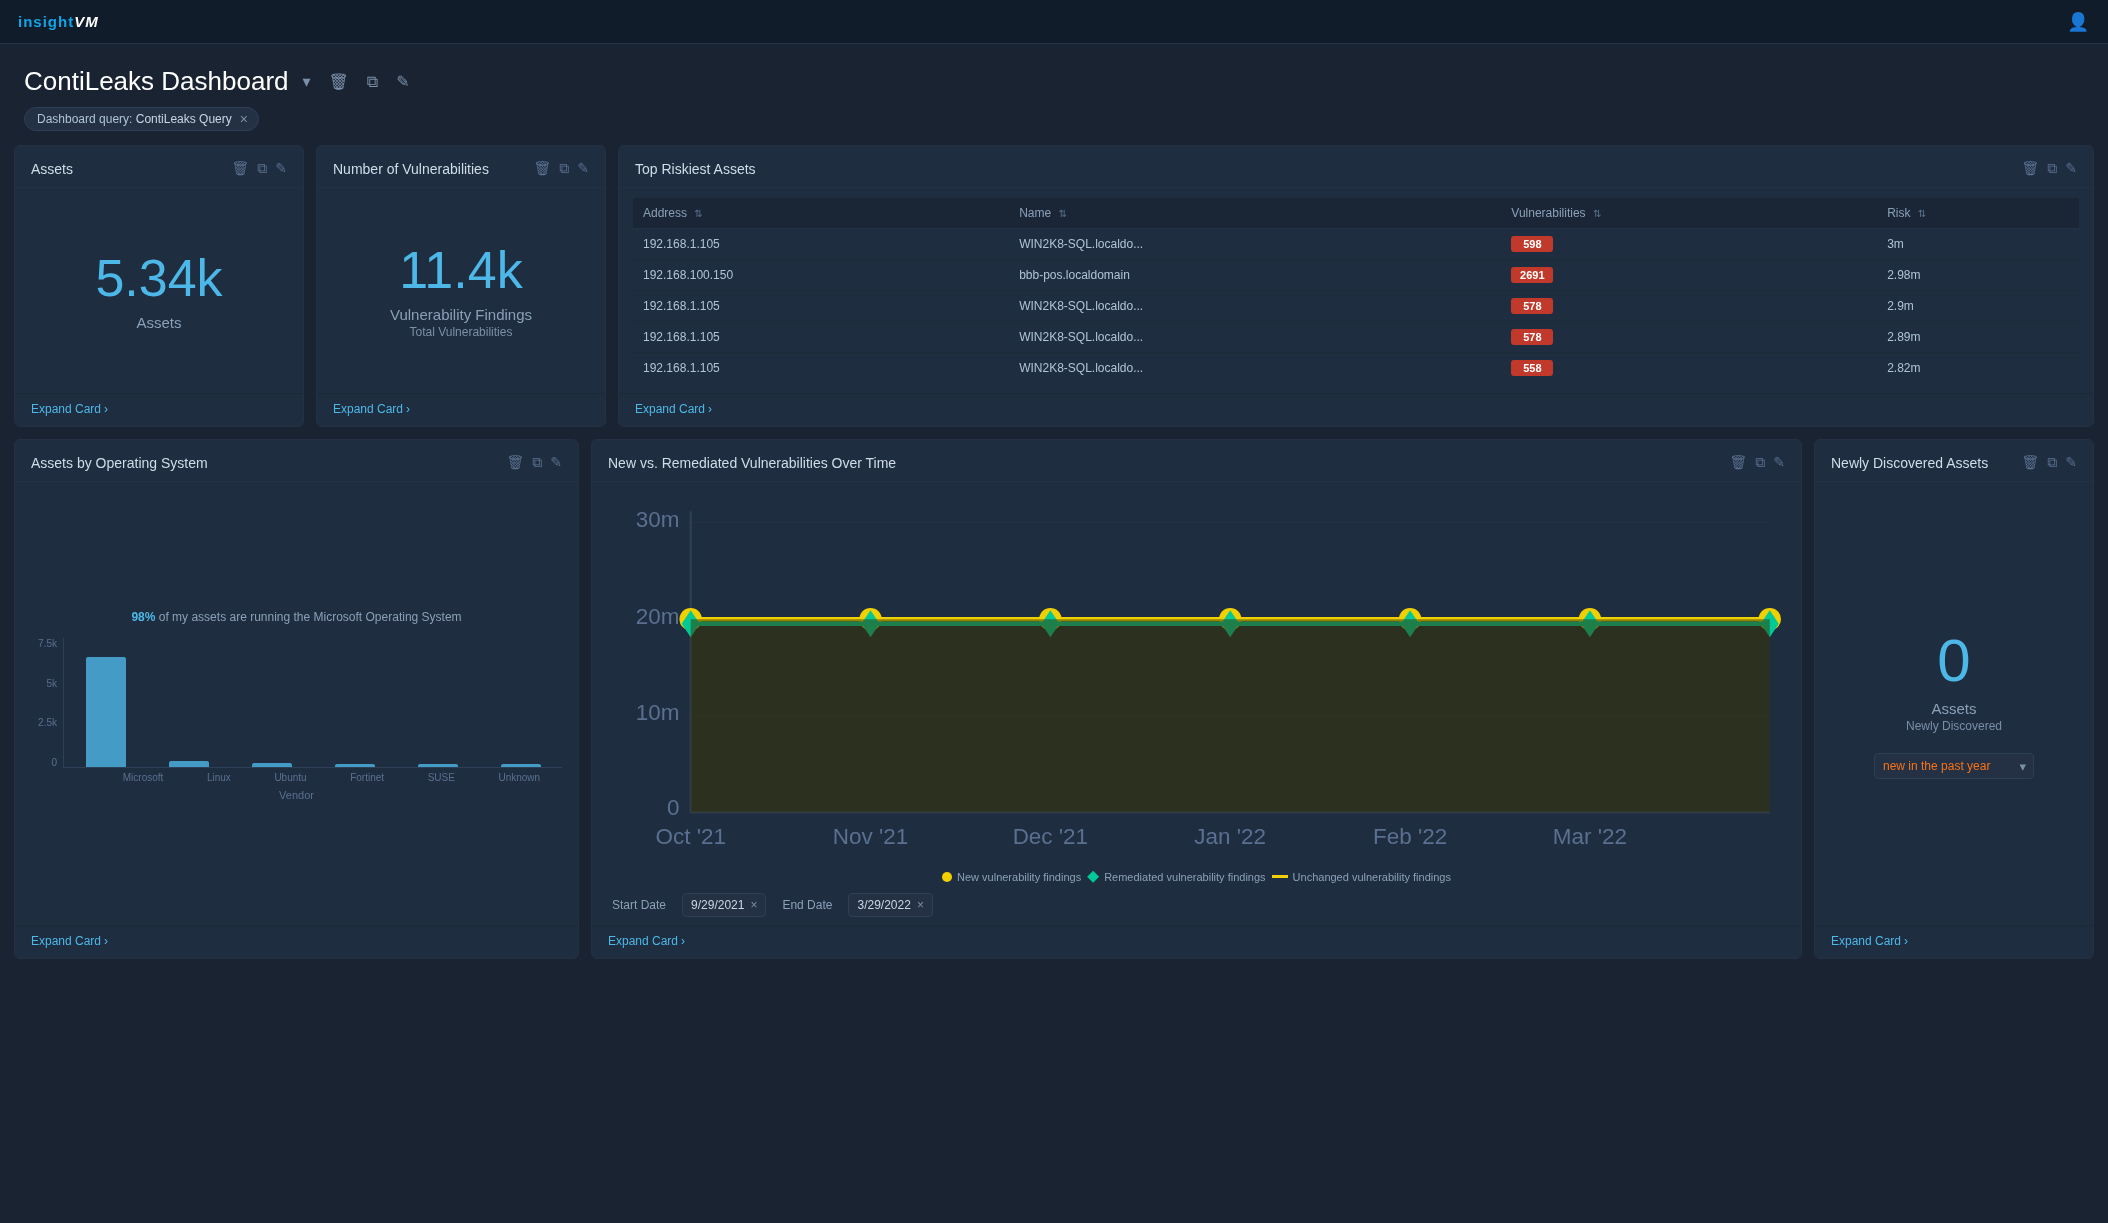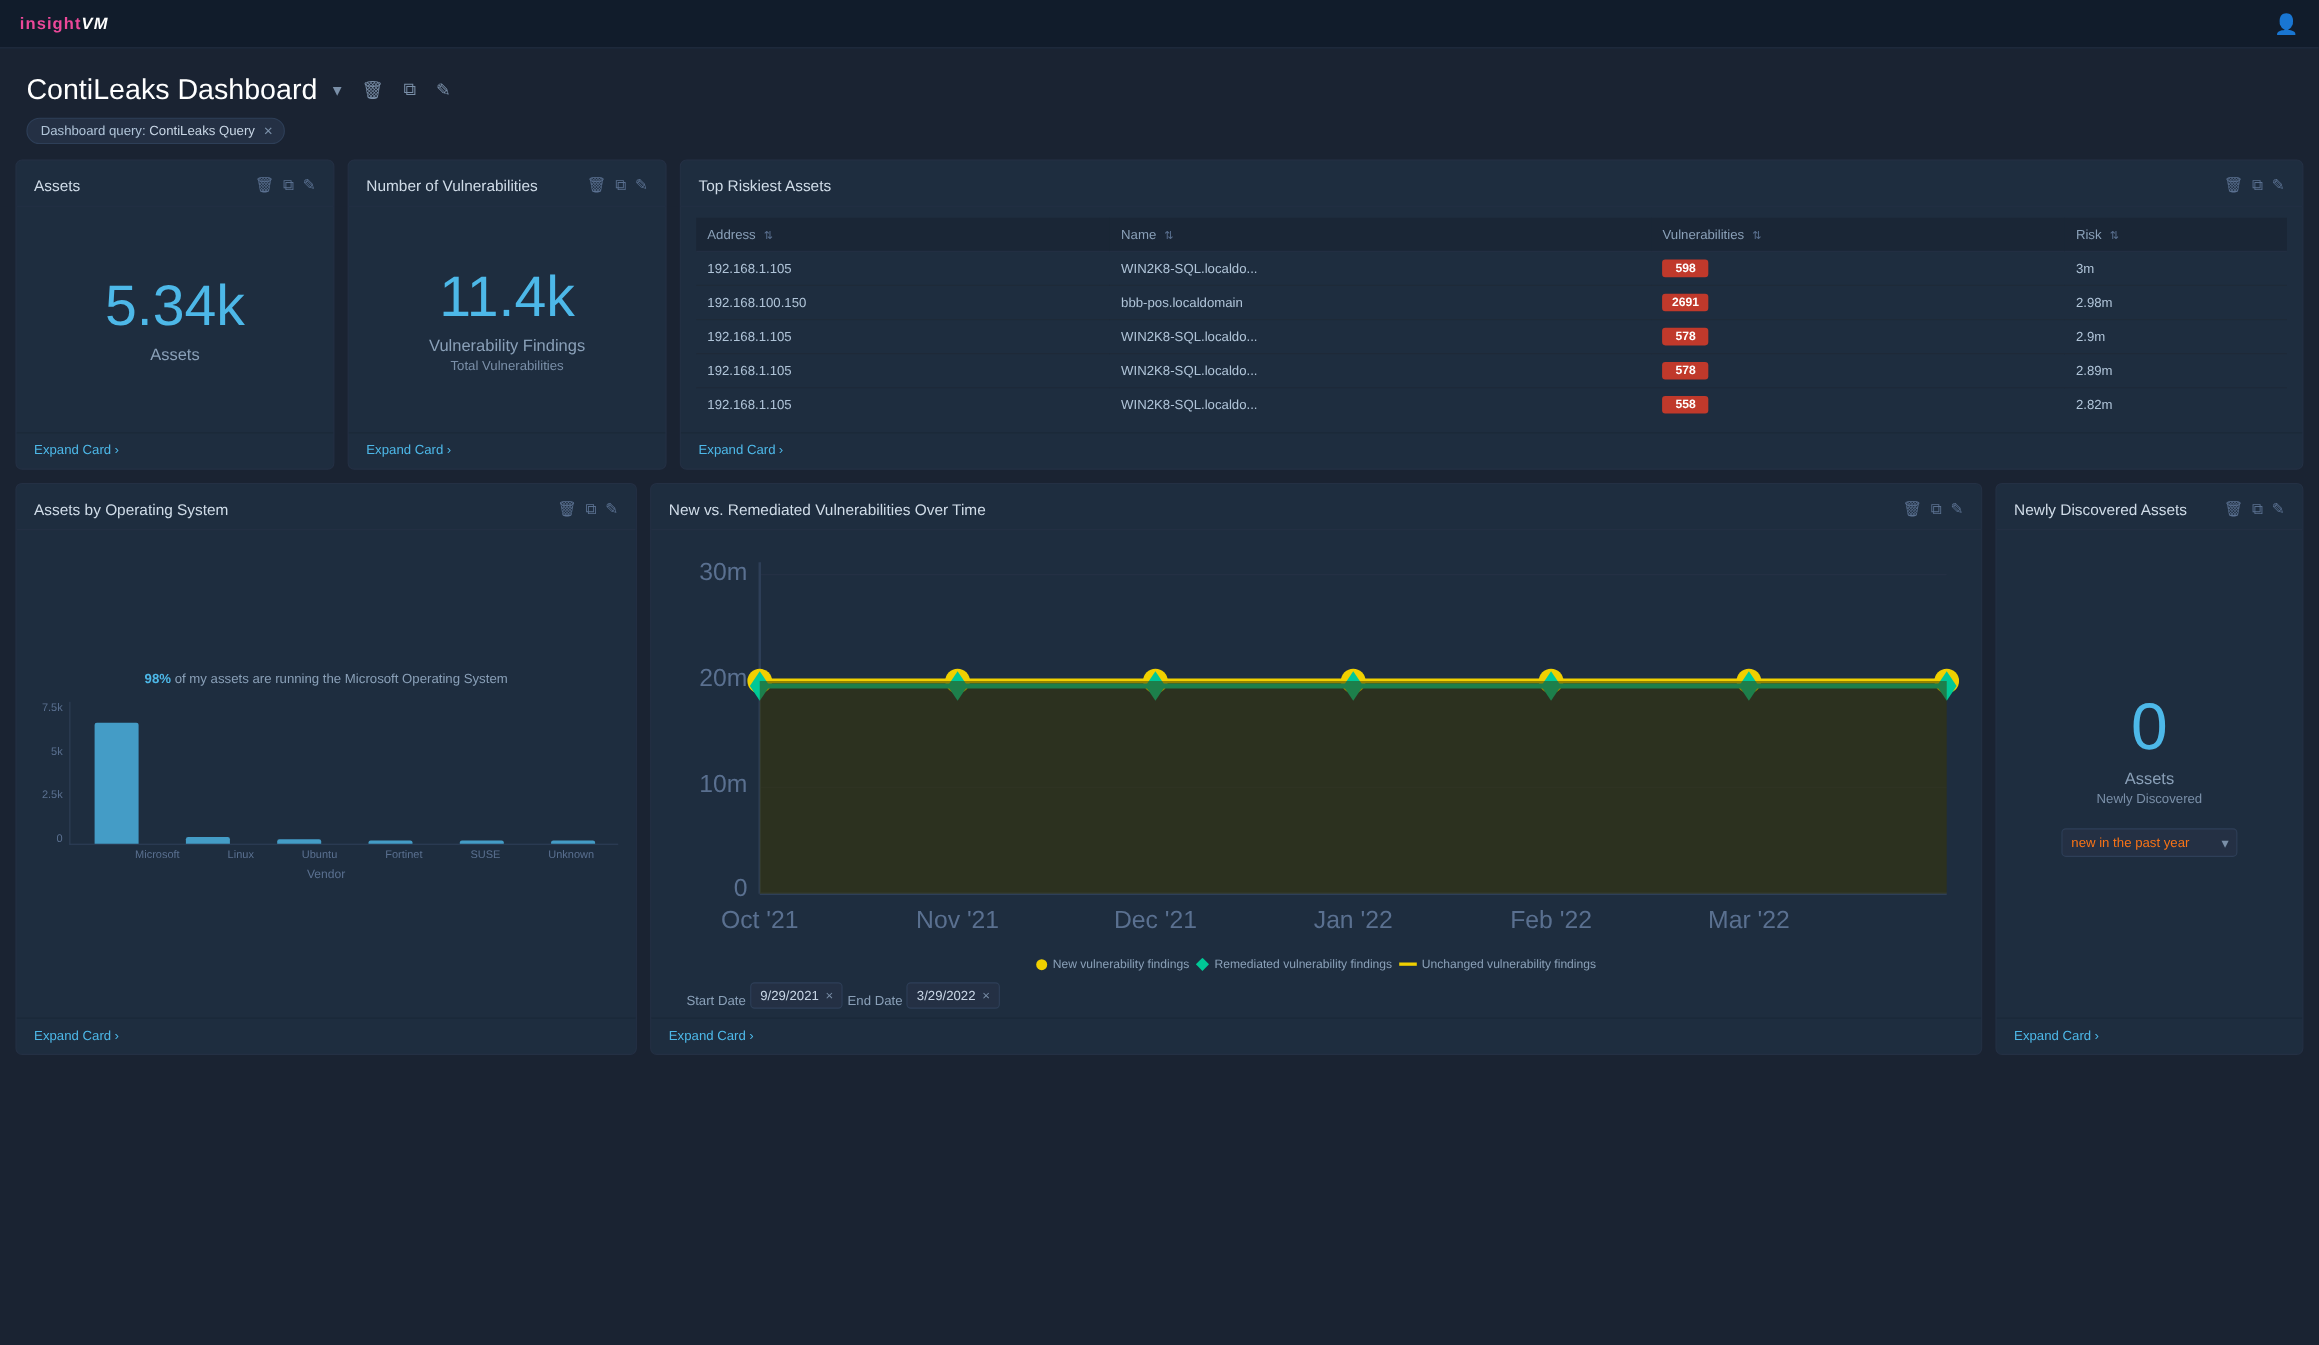--- a/index.html
+++ b/index.html
@@ -18,21 +18,21 @@
       align-items: center;
       padding: 0 18px;
       border-bottom: 1px solid #243044;
     }
     .topnav-logo {
       color: #fff;
       font-size: 15px;
       font-weight: 600;
       letter-spacing: 1px;
     }
-    .topnav-logo span { color: #ec4899; }
+    .topnav-logo span { color: #0ea5e9; }
     .topnav-right {
       margin-left: auto;
       color: #7a8fa8;
       font-size: 18px;
     }
     
     .page-header {
       padding: 22px 24px 10px 24px;
       display: flex;
       align-items: center;
@@ -273,26 +273,25 @@
       height: 10px;
       border-radius: 50%;
     }
     .legend-dash {
       width: 16px;
       height: 3px;
     }
     
     .date-filter-row {
       display: flex;
-      align-items: flex-end;
-      gap: 4px;
+      align-items: center;
+      gap: 16px;
       margin-top: 10px;
       font-size: 12px;
       color: #8aa0b8;
-      margin-left: 12px;
     }
     .date-input-wrap {
       display: flex;
       align-items: center;
       background: #243044;
       border: 1px solid #2e3f58;
       border-radius: 4px;
       padding: 4px 8px;
       gap: 6px;
       font-size: 12px;

